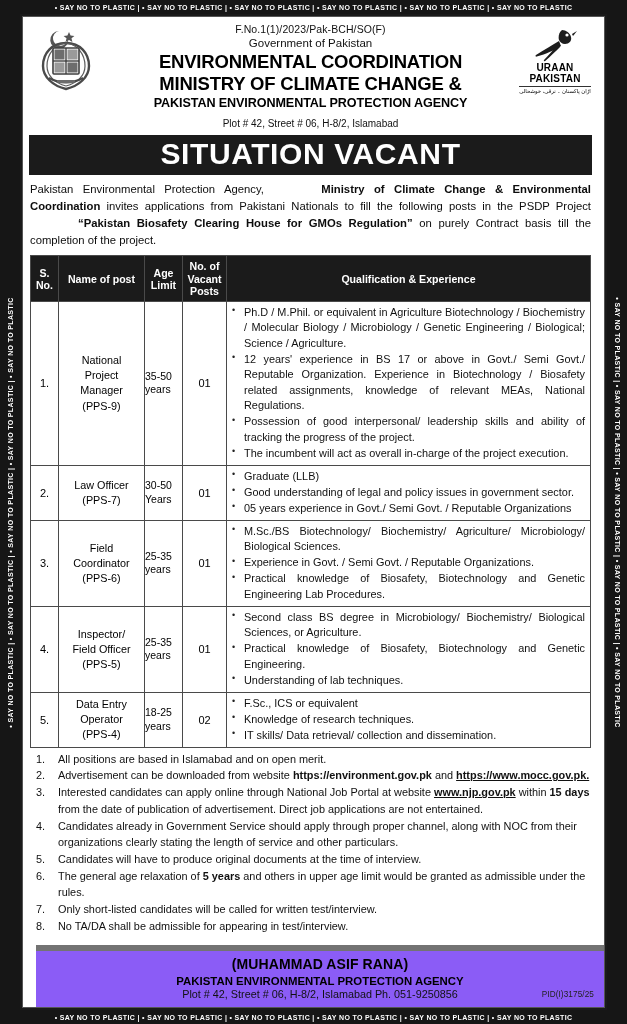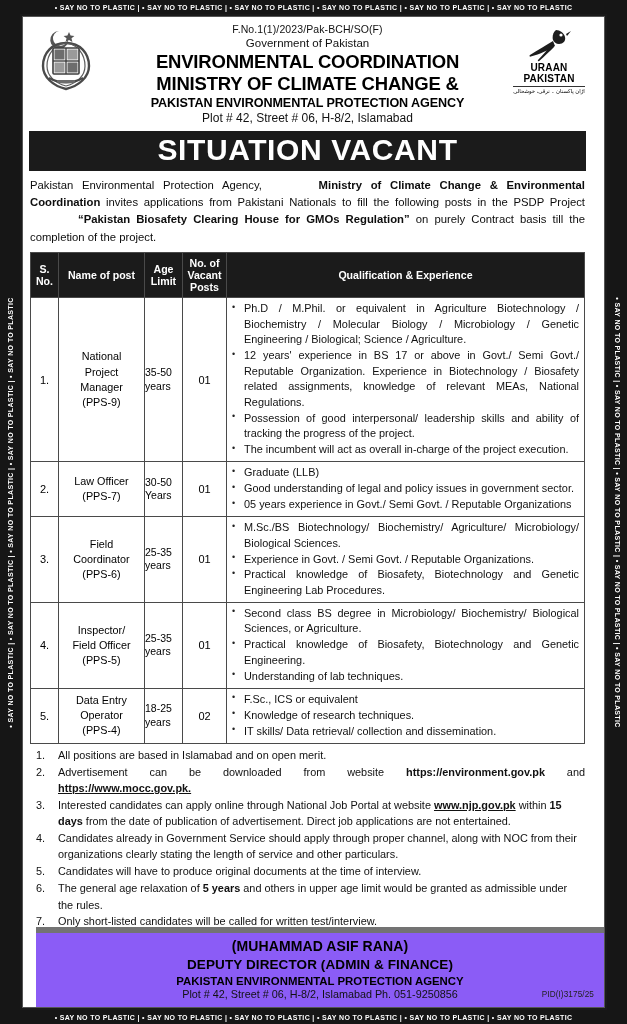--- a/index.html
+++ b/index.html
@@ -63,21 +63,21 @@
 
   
   #sheet {
     position: absolute;
     left: 22px;
     top: 16px;
     width: 583px;
     height: 992px;
     background: #ffffff;
     border: 1px solid #555;
-    padding: 3px 16px 0 4px;
+    padding: 3px 10px 0 4px;
     overflow: hidden;
   }
 
   
   .header {
     display: flex;
     align-items: flex-start;
     padding: 4px 2px 2px 2px;
     gap: 4px;
   }
@@ -114,23 +114,23 @@
     line-height: 1.08;
   }
   .agency {
     font-size: 12.6px;
     font-weight: bold;
     color: #000;
     margin-top: 2px;
     letter-spacing: -0.1px;
   }
   .addr {
-    font-size: 12px;
+    font-size: 10px;
     color: #111;
-    margin-top: 2px;
+    margin-top: 8px;
   }
 
   .uraan-label {
     font-size: 10px;
     font-weight: bold;
     line-height: 1.05;
     text-align: center;
     margin-top: 1px;
     letter-spacing: 0.2px;
   }
@@ -497,20 +497,19 @@
       <li><span>Interested candidates can apply online through National Job Portal at website </span><b><u>www.njp.gov.pk</u></b><span> within </span><b>15 days</b><span> from the date of publication of advertisement. Direct job applications are not entertained.</span></li>
       <li>Candidates already in Government Service should apply through proper channel, along with NOC from their organizations clearly stating the length of service and other particulars.</li>
       <li>Candidates will have to produce original documents at the time of interview.</li>
       <li><span>The general age relaxation of </span><b>5 years</b><span> and others in upper age limit would be granted as admissible under the rules.</span></li>
       <li>Only short-listed candidates will be called for written test/interview.</li>
       <li>No TA/DA shall be admissible for appearing in test/interview.</li>
     </ol>
 
     <div class="sig">
       <div class="n1">(MUHAMMAD ASIF RANA)</div>
-      <div class="n2">DEPUTY DIRECTOR (ADMIN &amp; FINANCE)</div>
       <div class="n3">PAKISTAN ENVIRONMENTAL PROTECTION AGENCY</div>
       <div class="n4">Plot # 42, Street # 06, H-8/2, Islamabad Ph. 051-9250856</div>
       <div class="pid">PID(I)3175/25</div>
     </div>
 
   </div>
 </div>
 
 </body></html>

